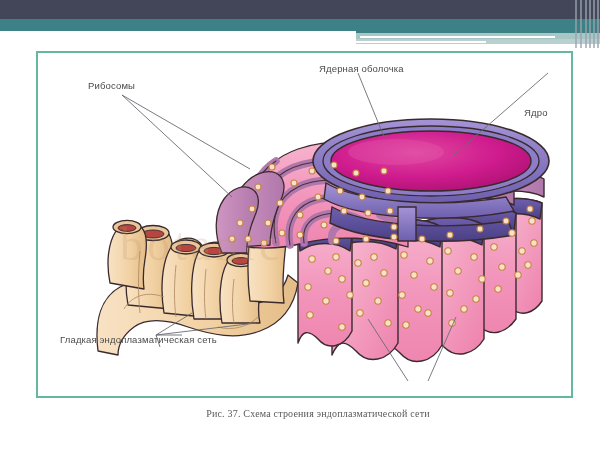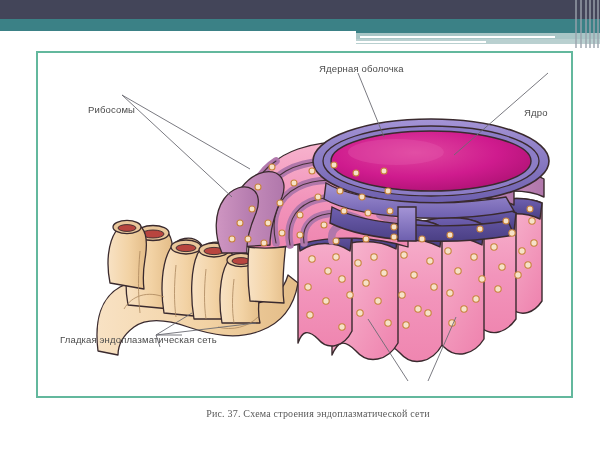--- a/index.html
+++ b/index.html
@@ -417,22 +417,23 @@
         <path d="M120 284 L156 262"></path>
         <path d="M120 284 L220 272"></path>
         <path d="M120 284 L124 296"></path>
 
         <path d="M372 330 L332 268"></path>
         <path d="M392 330 L420 266"></path>
       </g>
     </svg>
   </div>
 
-
-  <div class="lbl" style="left:88px;  top:80px;margin-top:24px;">Рибосомы</div>
+  <div class="watermark">botanic</div>
+
+  <div class="lbl" style="left:88px;  top:80px;">Рибосомы</div>
 
   <div class="lbl" style="left:319px; top:63px;">Ядерная оболочка</div>
 
   <div class="lbl" style="left:524px; top:63px;margin-top:44px;">Ядро</div>
 
   <div class="lbl" style="left:60px;  top:334px;">Гладкая эндоплазматическая сеть</div>
 
 
   <div class="caption">Рис. 37. Схема строения эндоплазматической сети</div>
 

